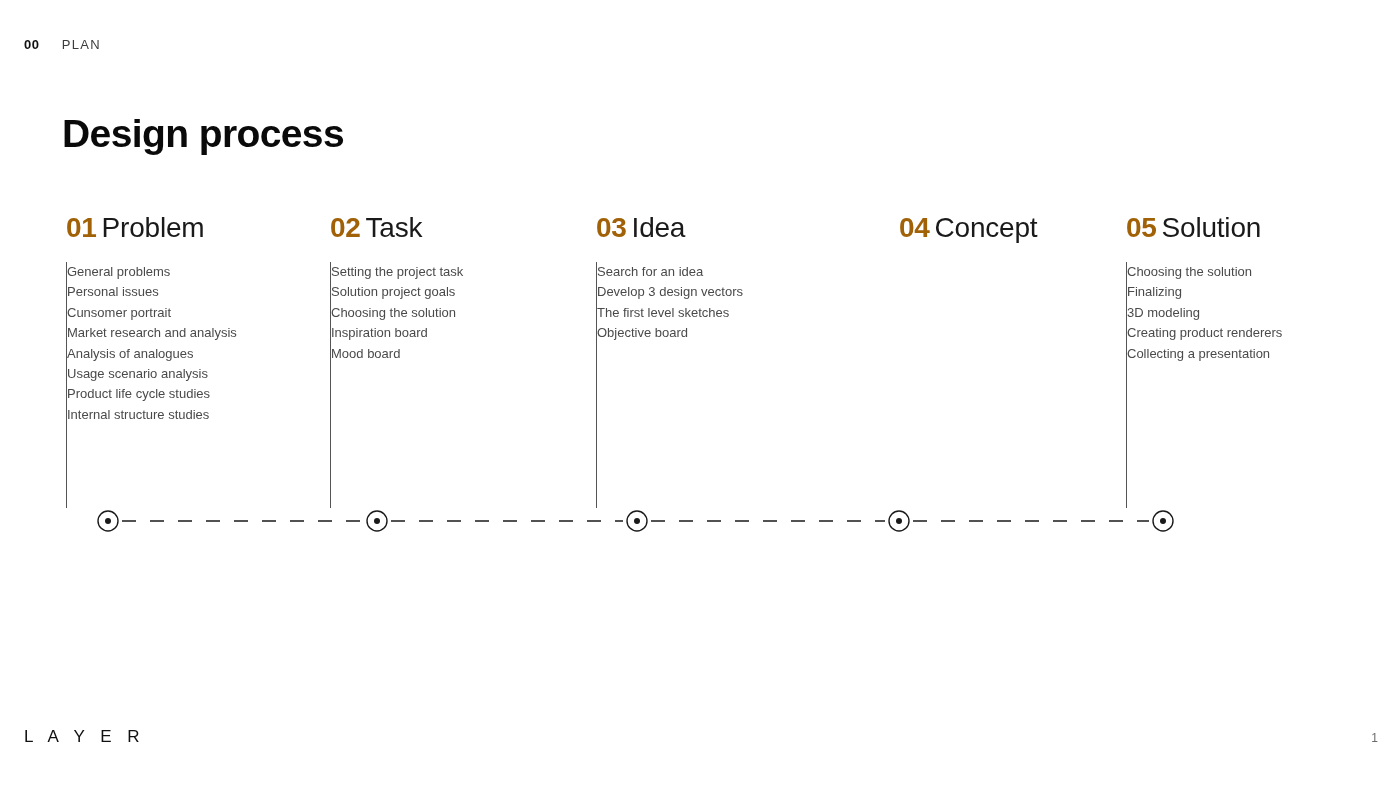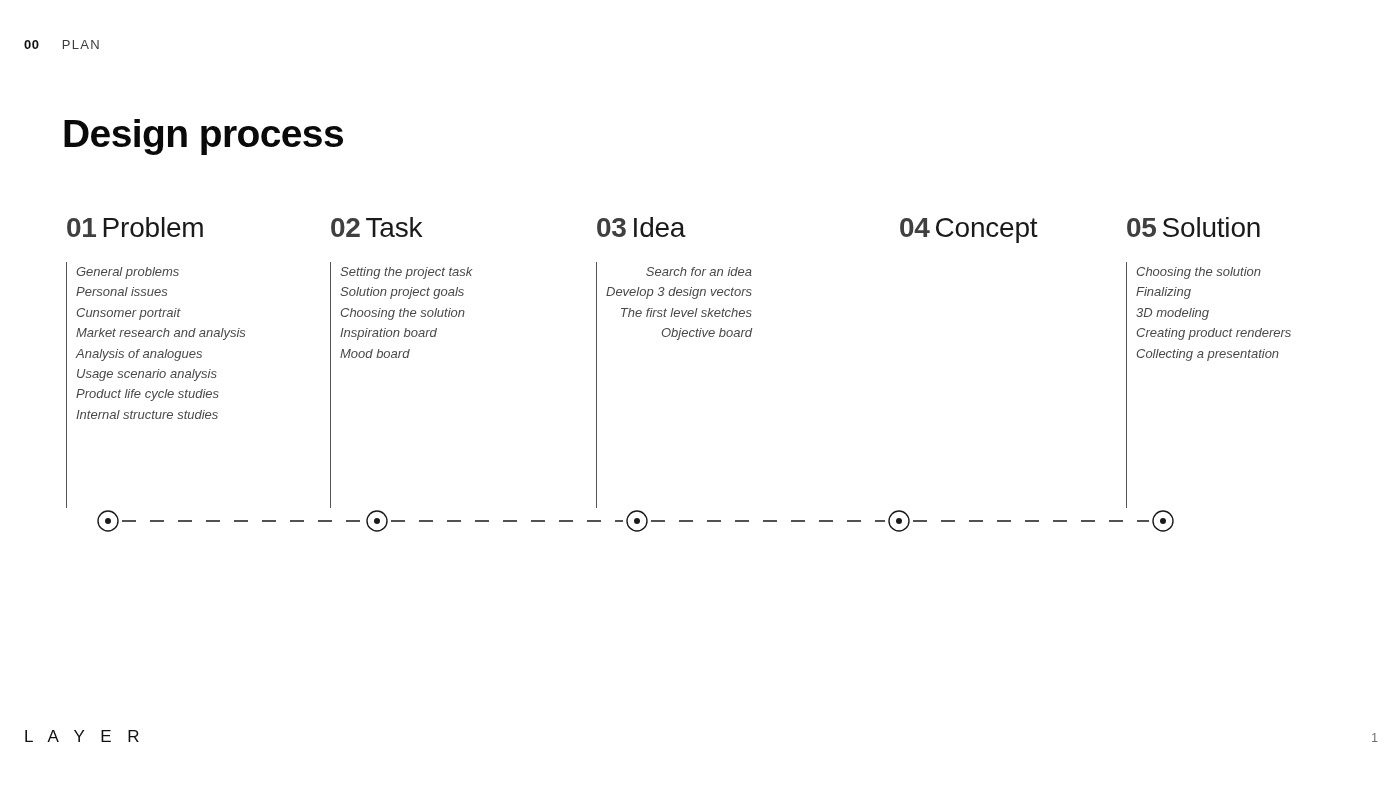--- a/index.html
+++ b/index.html
@@ -71,38 +71,37 @@
   .col-heading {
     display: flex;
     align-items: baseline;
     white-space: nowrap;
     line-height: 1;
     height: 30px;
   }
   .col-num {
     font-size: 28px;
     font-weight: 700;
-    color: #404040;
+    color: #a16207;
     letter-spacing: -0.3px;
   }
   .col-name {
     font-size: 28px;
     font-weight: 300;
     color: #1a1a1a;
     letter-spacing: -0.2px;
     margin-left: 5px;
   }
   .col-body {
     position: relative;
     margin-top: 18px;
-    padding-left: 9px;
+    padding-left: 0;
     border-left: 1.4px solid #555555;
     height: 246px;
     box-sizing: border-box;
-    font-style: italic;
   }
   .col-item {
     font-size: 13px;
     font-weight: 400;
     color: #4a4a4a;
     line-height: 20.4px;
     white-space: nowrap;
   }
 
   
@@ -170,21 +169,21 @@
           <span class="col-name">Task</span>
         </div>
         <div class="col-body">
           <div class="col-item">Setting the project task</div>
           <div class="col-item">Solution project goals</div>
           <div class="col-item">Choosing the solution</div>
           <div class="col-item">Inspiration board</div>
           <div class="col-item">Mood board</div>
         </div>
       </div>
-      <div class="column" style="left: 596px; text-align: right;">
+      <div class="column" style="left: 596px;">
         <div class="col-heading">
           <span class="col-num">03</span>
           <span class="col-name">Idea</span>
         </div>
         <div class="col-body">
           <div class="col-item">Search for an idea</div>
           <div class="col-item">Develop 3 design vectors</div>
           <div class="col-item">The first level sketches</div>
           <div class="col-item">Objective board</div>
         </div>

